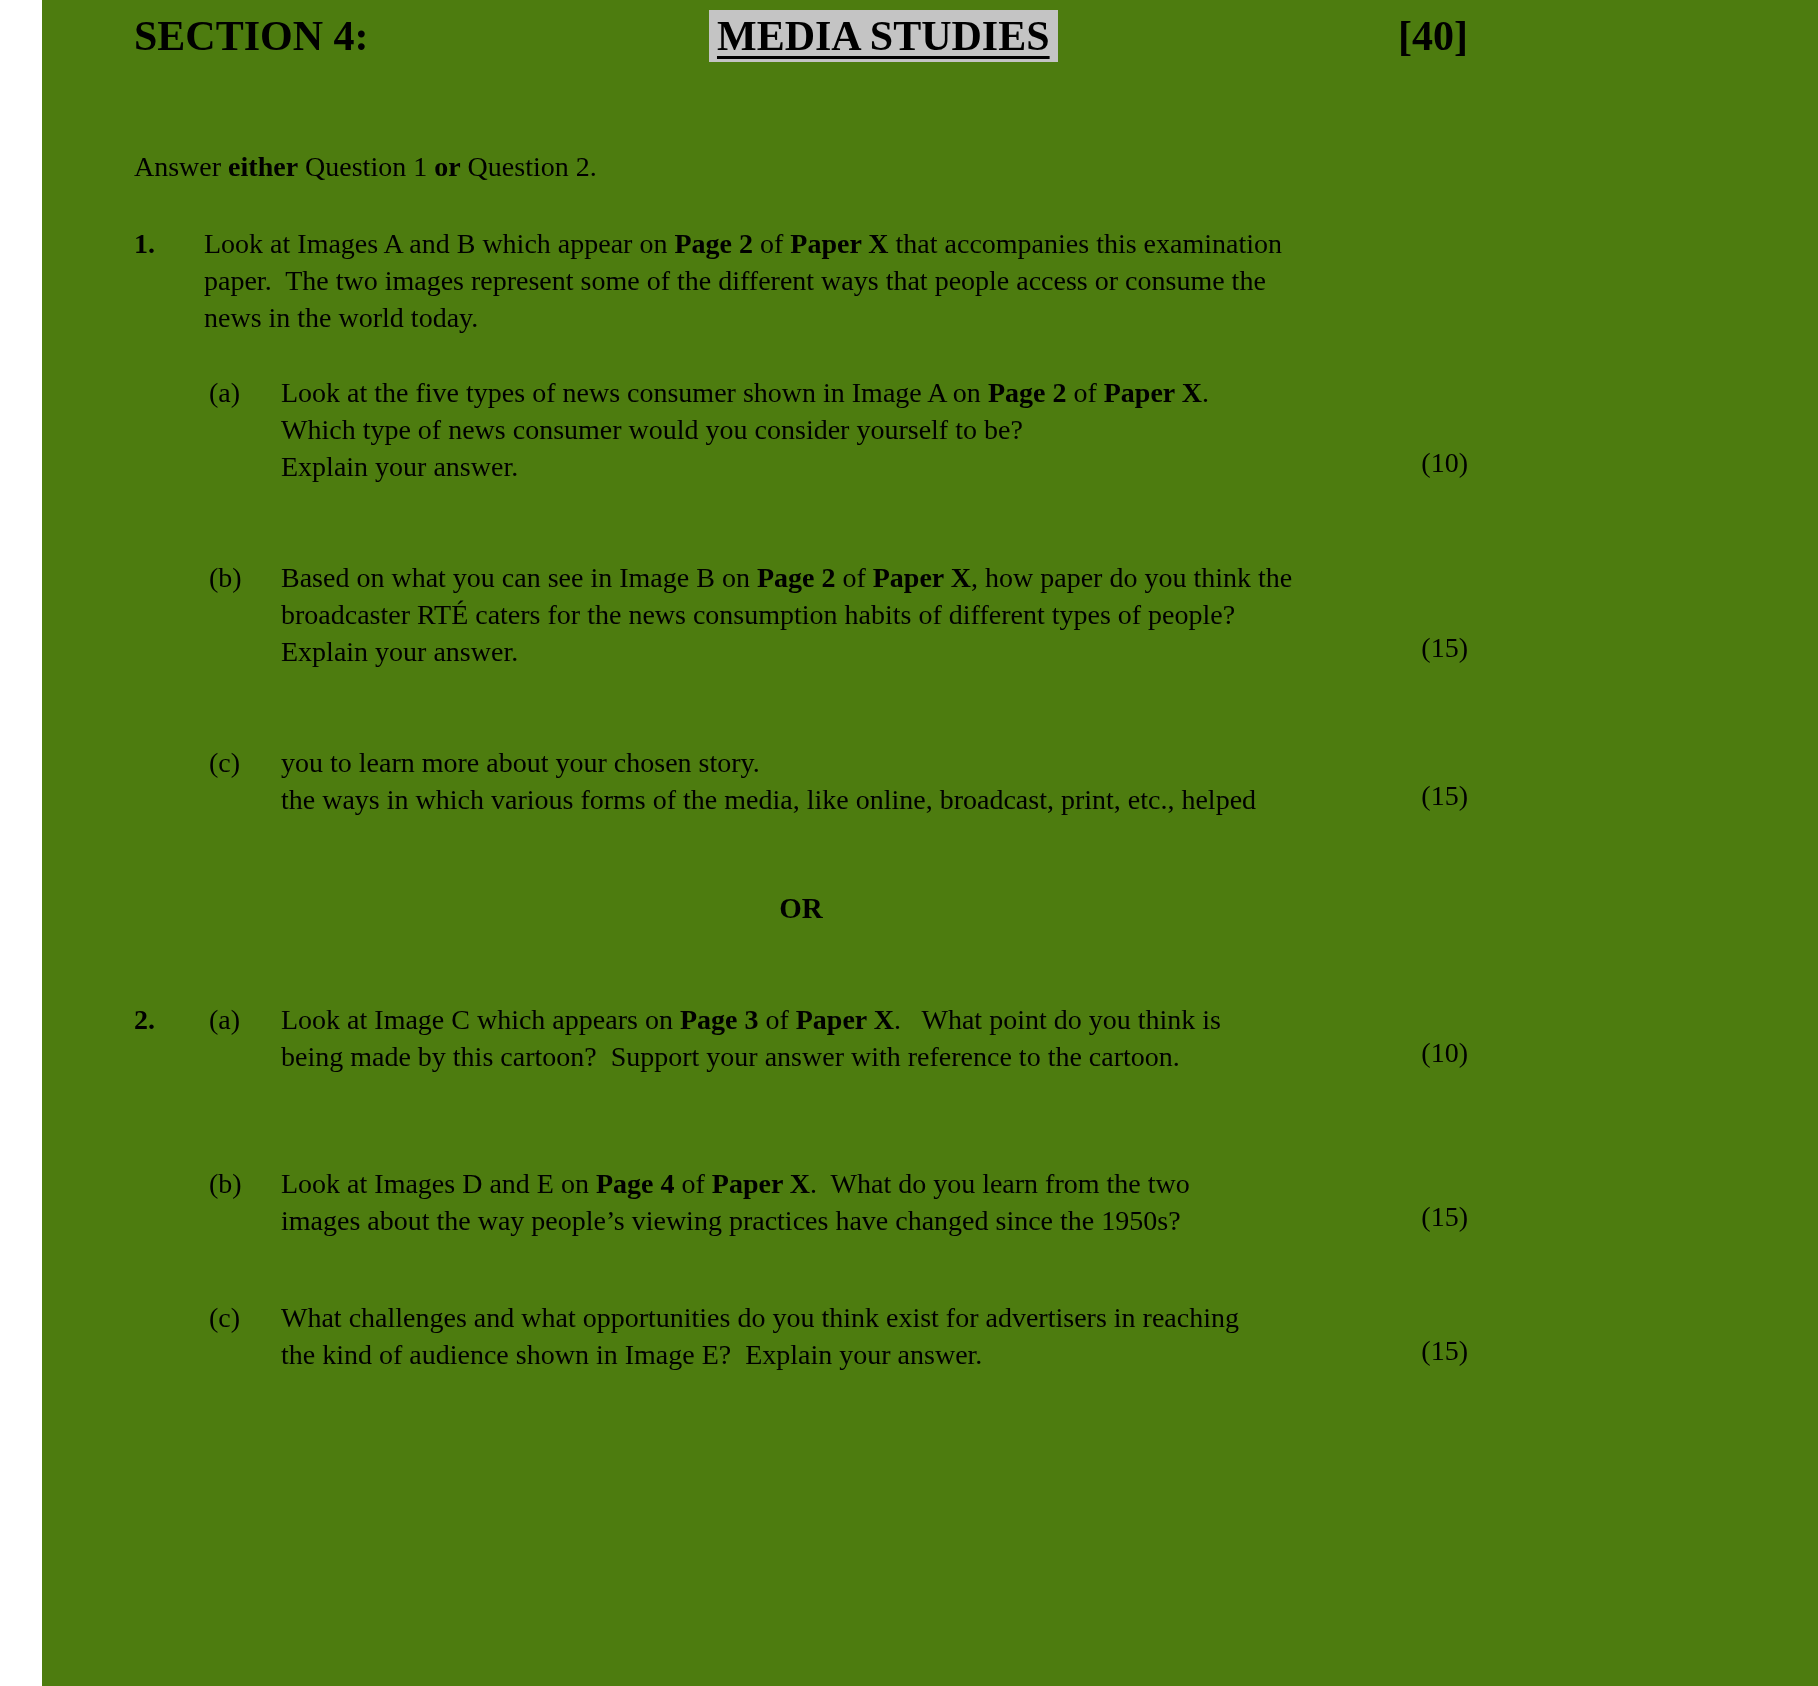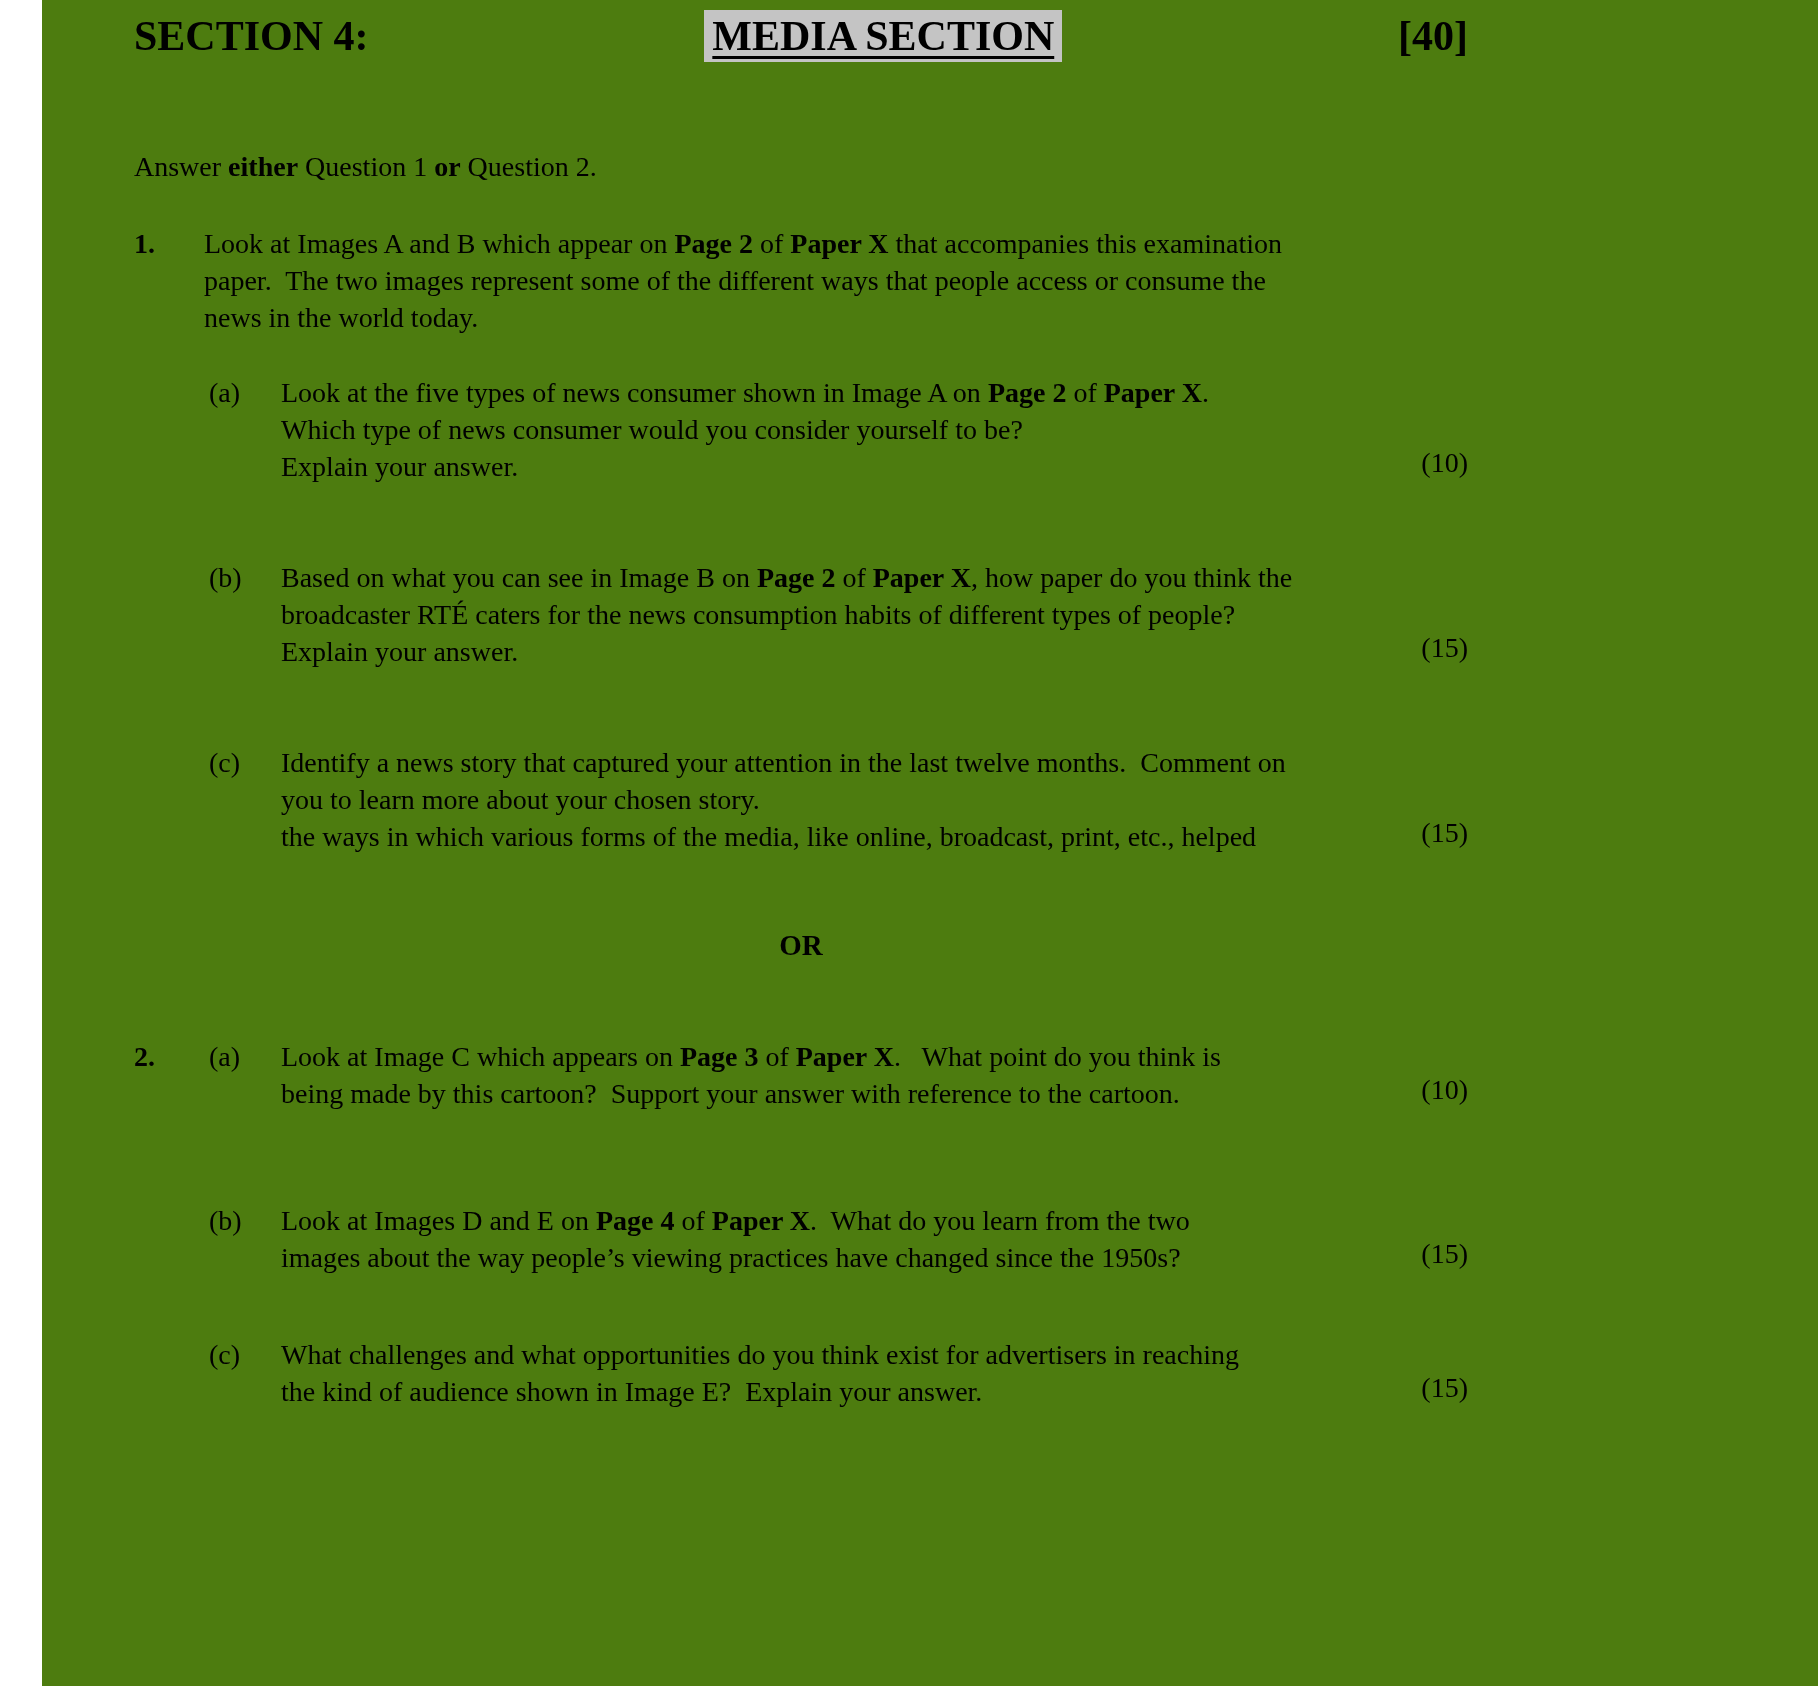--- a/index.html
+++ b/index.html
@@ -92,21 +92,21 @@
     margin: 72px 0 74px 0;
   }
 </style>
 </head>
 <body>
 
 <div class="page">
 
   <div class="header">
     <span class="h-item">SECTION 4:</span>
-    <span class="h-item h-title">MEDIA SECTION</span>
+    <span class="h-item h-title">MEDIA STUDIES</span>
     <span class="h-item">[40]</span>
   </div>
 
   <div class="instruction">
       <div class="line"><span>Answer </span><span class="b">either</span><span> Question 1 </span><span class="b">or</span><span> Question 2.</span></div>
     </div>
 
   <section class="question q1">
     <div class="q-row">
       <span class="q-num">1.</span>
@@ -139,21 +139,20 @@
               <div class="line"><span>Explain your answer.</span></div>
             </div>
           <span class="marks">(15)</span>
         </div>
       </div>
 
       <div class="part">
         <span class="p-label">(c)</span>
         <div class="p-text">
           <div>
-              <div class="line"><span>Identify a news story that captured your attention in the last twelve months.  Comment on</span></div>
               <div class="line"><span>you to learn more about your chosen story.</span></div>
               <div class="line"><span>the ways in which various forms of the media, like online, broadcast, print, etc., helped</span></div>
             </div>
           <span class="marks">(15)</span>
         </div>
       </div>
 
     </div>
   </section>
 

